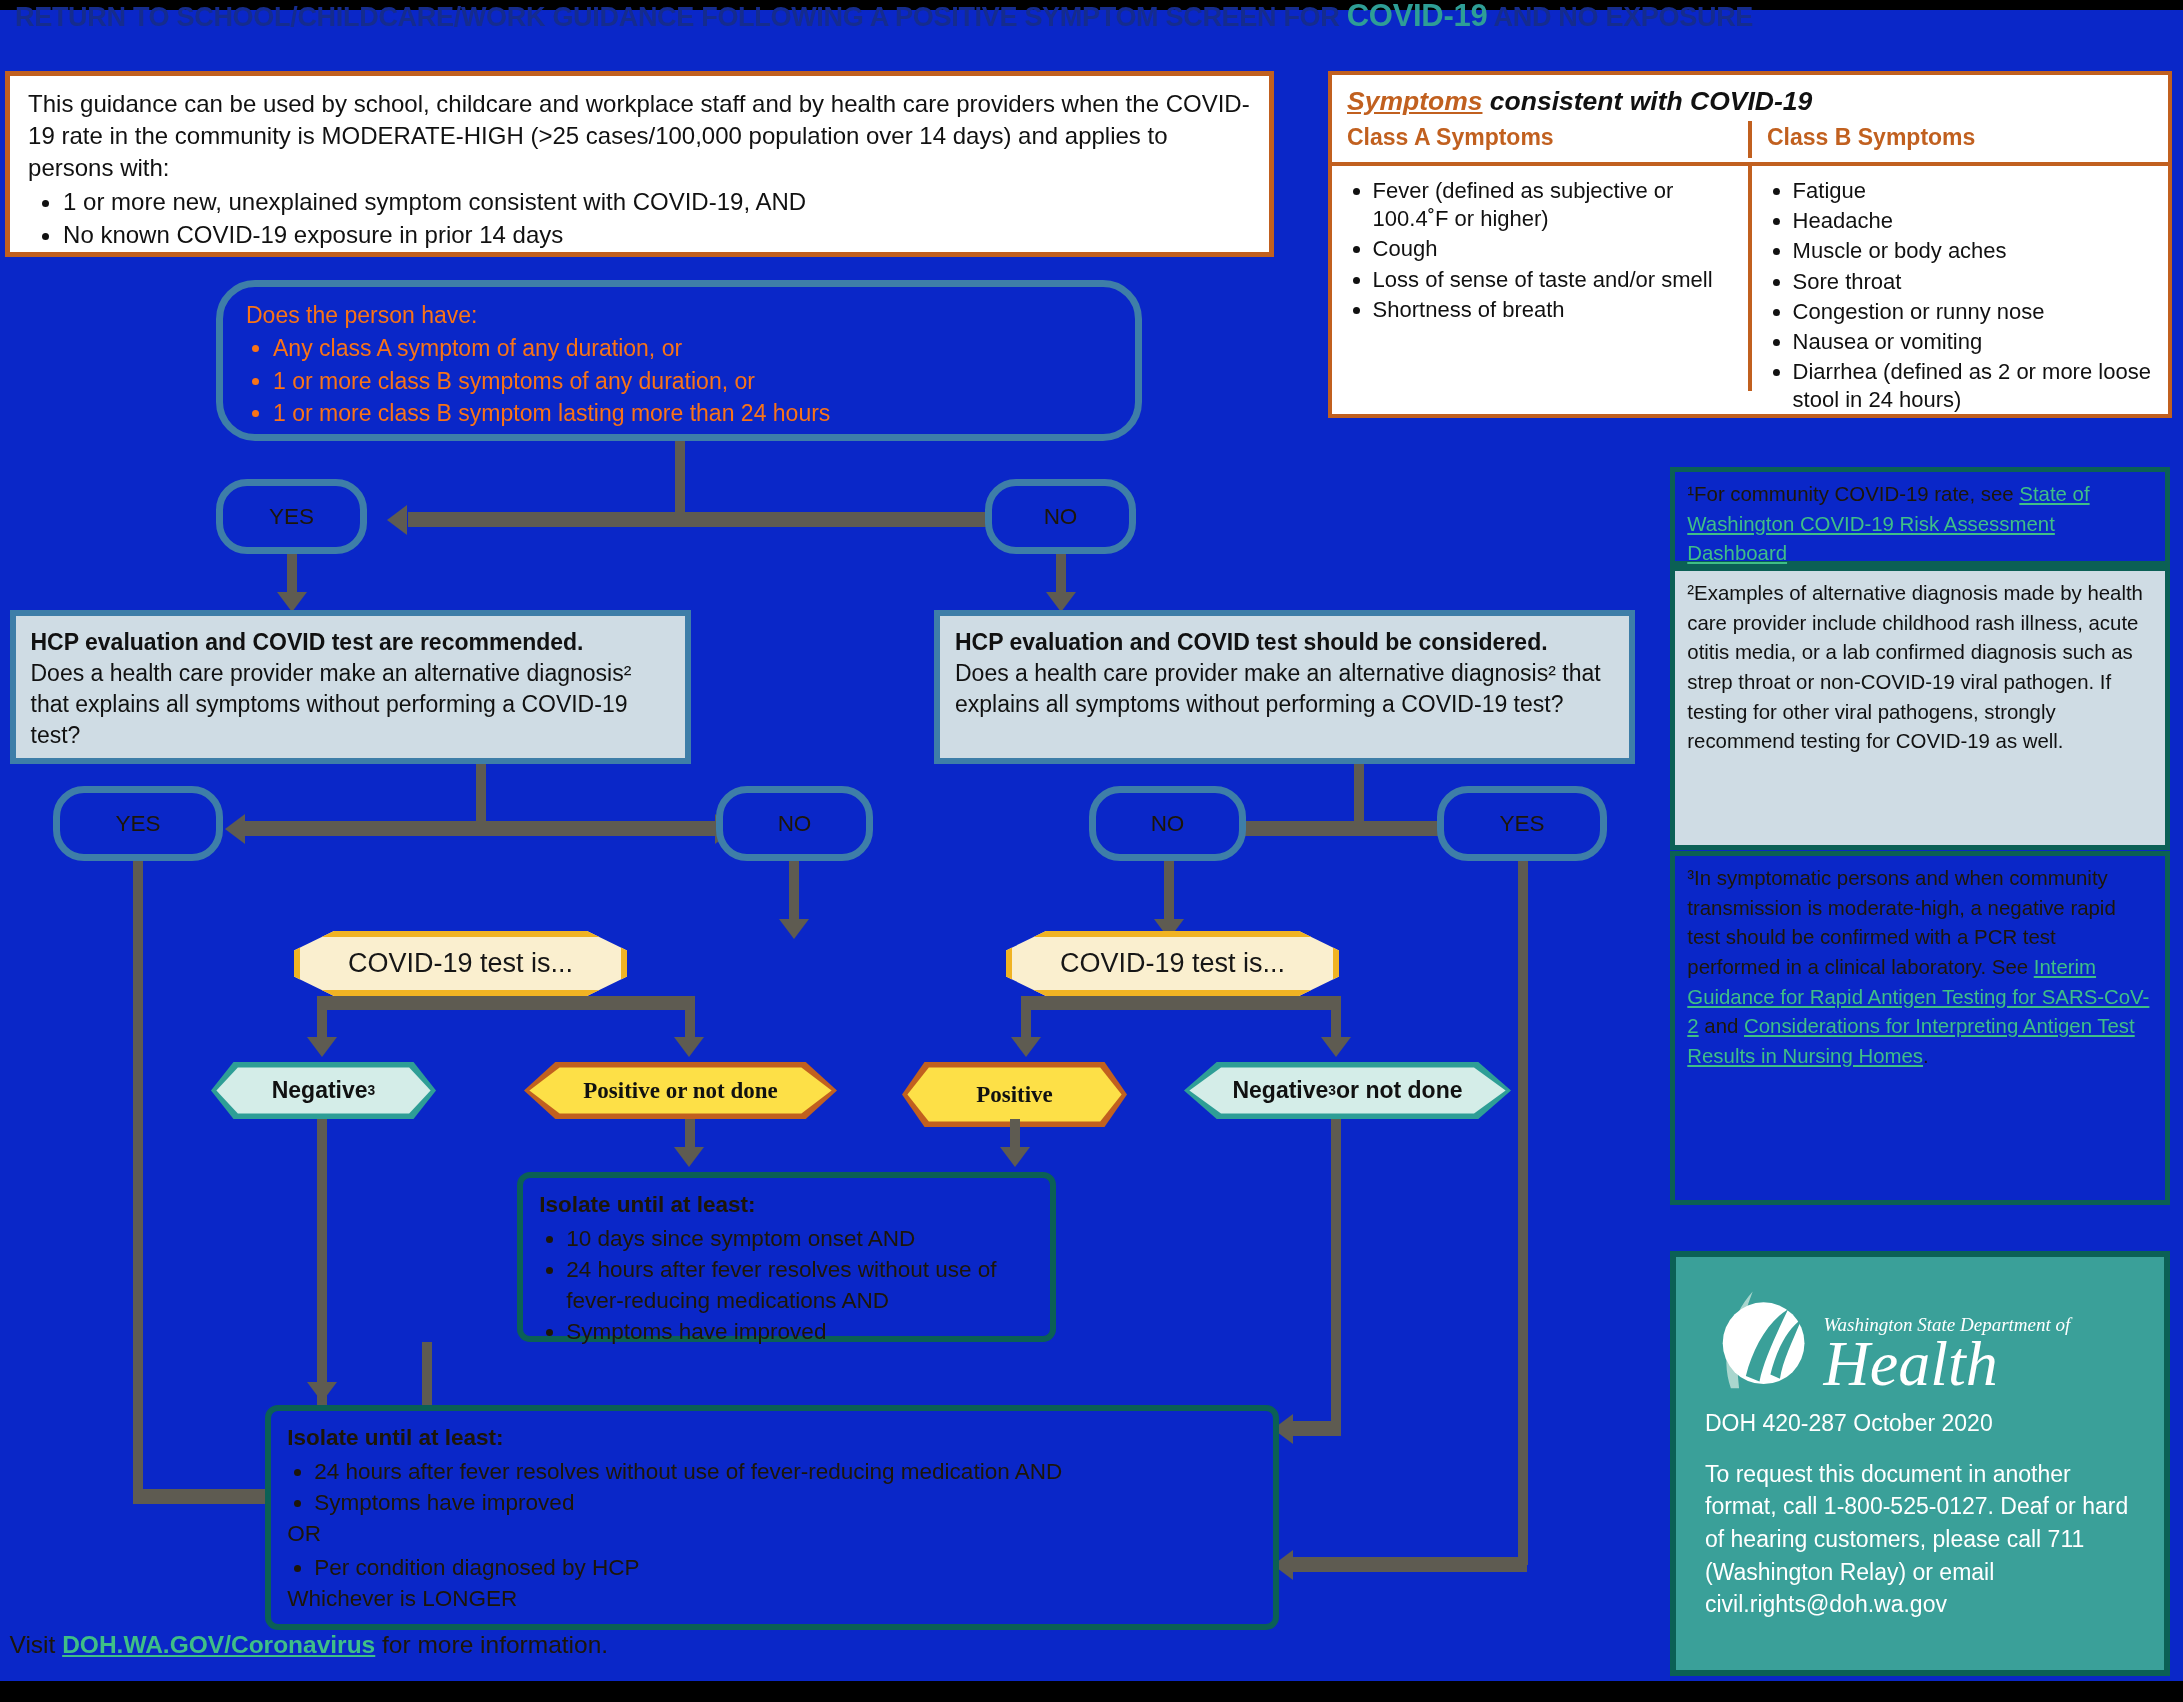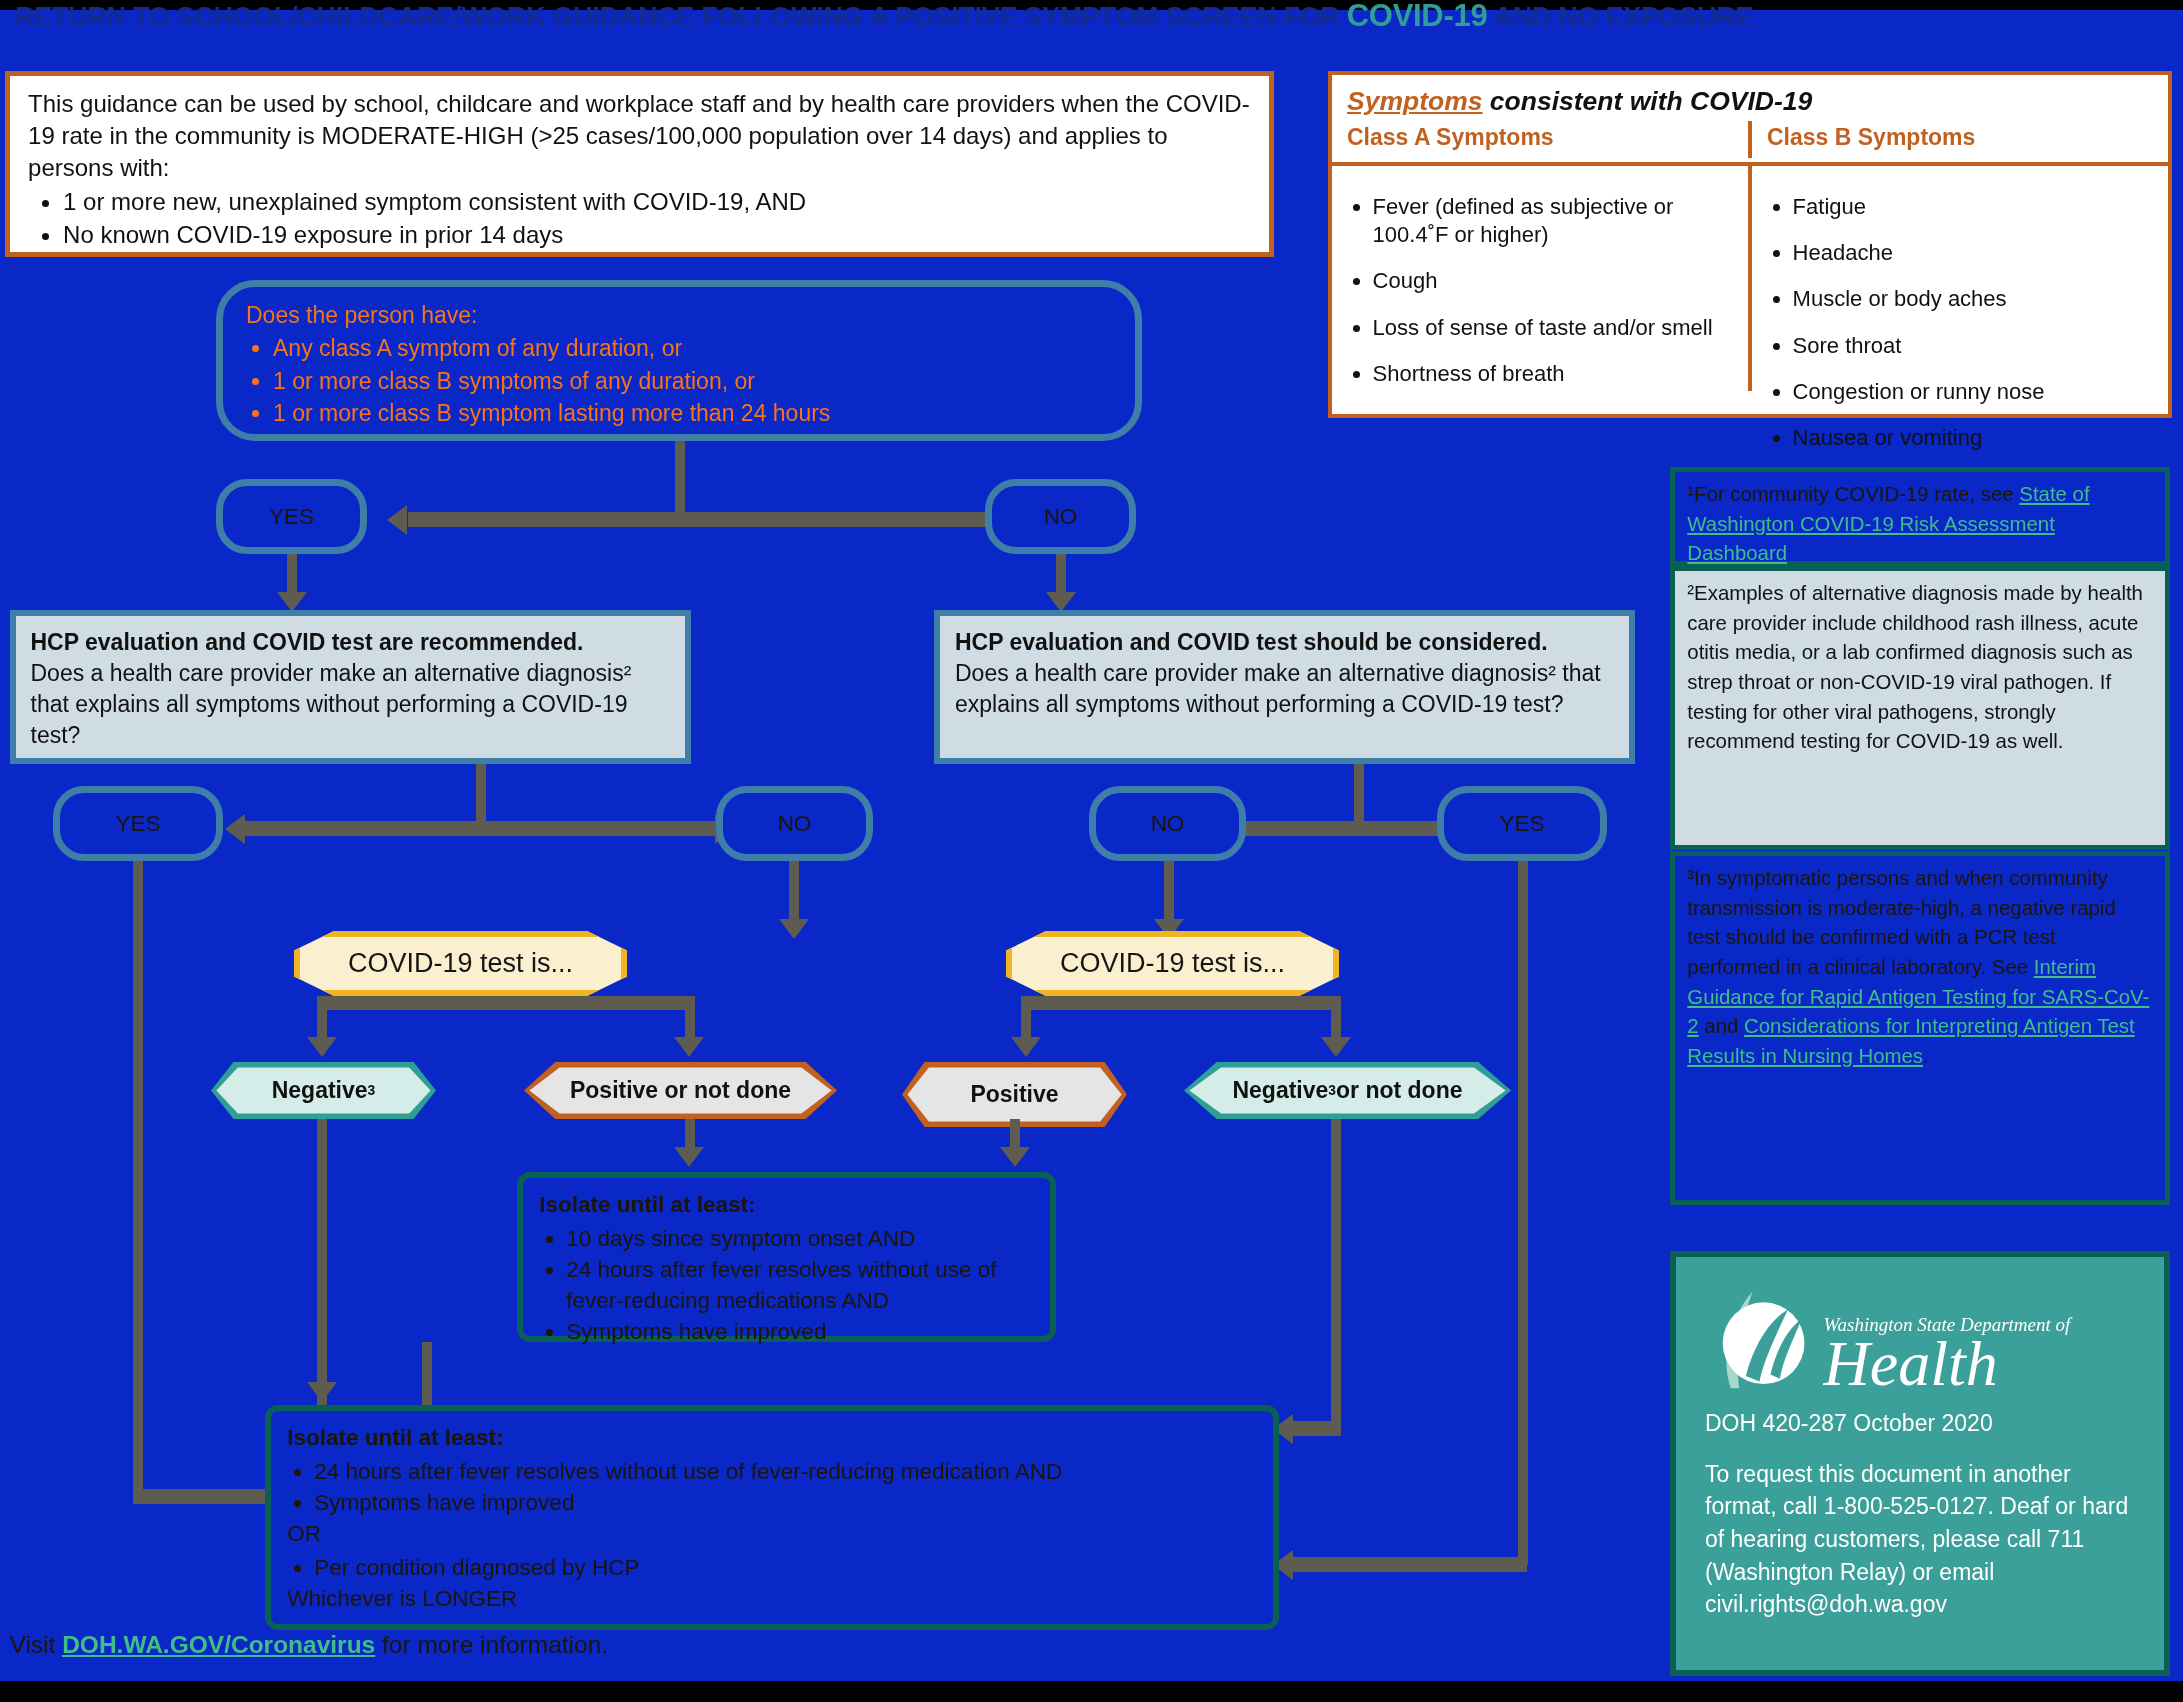--- a/index.html
+++ b/index.html
@@ -28,21 +28,21 @@
   #symp .h1 u{color:#C1601F;text-decoration:underline;}
   #symp .cols{display:flex;}
   #symp .col{flex:1;padding:2.7px 15px 0 15px;}
   #symp .col.b{border-left:4.1px solid #C1601F;}
   #symp .ch{font-size:23px;font-weight:700;color:#C1601F;padding-bottom:6.8px;}
   #symp .divider{border-top:4.1px solid #C1601F;margin-top:4.1px;}
   #symp .body{display:flex;height:225px;}
   #symp .bcol{flex:1;padding:9.5px 13.6px;font-size:22px;line-height:1.28;color:#111;}
   #symp .bcol.b{border-left:4.1px solid #C1601F;}
   #symp ul{margin:0;padding-left:27px;}
-  #symp li{margin:18px 0;}
+  #symp li{margin:2px 0;}
 
   
   .rrect{border:7.5px solid #3E7EA8;border-radius:39px;background:#0A27C8;color:#f97316;}
   .oval{border:7.5px solid #3E7EA8;border-radius:31px;background:#0A27C8;color:#1d1608;
         display:flex;align-items:center;justify-content:center;font-size:22.5px;}
   .panel{background:#CFDCE4;border:6.8px solid #3E7EA8;color:#111;padding:11px 15px;
          font-size:23px;line-height:1.35;}
   .panel b{font-weight:700;}
   .greenbox{border:6.1px solid #0B6055;border-radius:13px;background:#0A27C8;color:#1d1608;
             padding:11px 16.3px;font-size:22.5px;line-height:1.38;}
@@ -61,21 +61,21 @@
   
   .oct{background:#FAEFCF;border:6.8px solid #F0B323;color:#161616;font-size:27px;
        display:flex;align-items:center;justify-content:center;
        clip-path:polygon(12% 0,88% 0,100% 30%,100% 70%,88% 100%,12% 100%,0 70%,0 30%);}
   .hexwrap{display:flex;align-items:center;justify-content:center;font-size:23px;font-weight:700;color:#111;}
   .hex-t{background:#2E9E96;clip-path:polygon(10% 0,90% 0,100% 50%,90% 100%,10% 100%,0 50%);}
   .hex-o{background:#C1601F;clip-path:polygon(10% 0,90% 0,100% 50%,90% 100%,10% 100%,0 50%);}
   .hex-in{position:absolute;left:5.4px;top:5.4px;right:5.4px;bottom:5.4px;
           display:flex;align-items:center;justify-content:center;}
   .hex-in.t{background:#D4EDE8;clip-path:polygon(10% 0,90% 0,100% 50%,90% 100%,10% 100%,0 50%);}
-  .hex-in.o{background:#e5e5e5;clip-path:polygon(10% 0,90% 0,100% 50%,90% 100%,10% 100%,0 50%);}
+  .hex-in.o{background:#fde047;clip-path:polygon(10% 0,90% 0,100% 50%,90% 100%,10% 100%,0 50%);font-family:Liberation Serif, serif;}
   sup{font-size:.6em;vertical-align:super;}
 
   
   .note{border:5.4px solid #0B6055;font-size:20.4px;line-height:1.45;padding:8.2px 12.3px;}
   .note.blue{background:#0A27C8;color:#1d1608;}
   .note.grey{background:#CFDCE4;color:#111;}
   .note a{color:#3FBF87;text-decoration:underline;}
 
   
   #doh{left:1670px;top:1251px;width:500px;height:425px;background:#3AA099;border:6.1px solid #0B6055;

